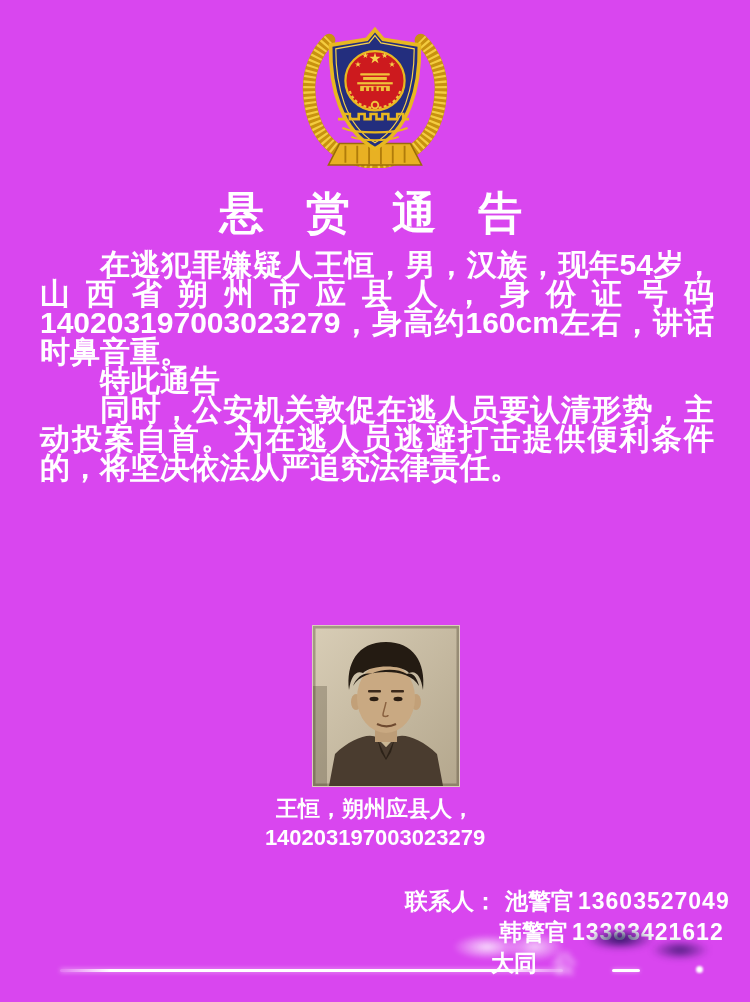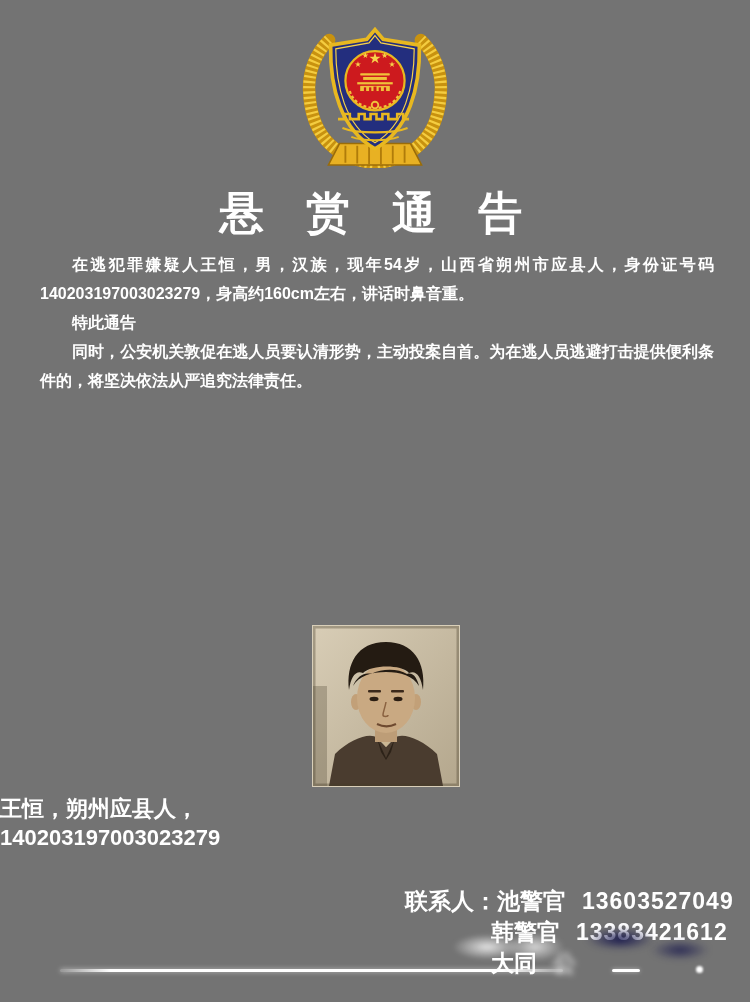--- a/index.html
+++ b/index.html
@@ -1,43 +1,43 @@
 <!DOCTYPE html>
 <html><head>
 <meta charset="utf-8">
 <style>
   html,body{margin:0;padding:0;}
   body{
     width:750px;height:1002px;overflow:hidden;
     font-family:"Liberation Sans","DejaVu Sans",sans-serif;
     background:#1a1aca;color:#ffffff;font-weight:700;
   }
-  .poster{position:relative;width:750px;height:1002px;background:#737373;}
+  .poster{position:relative;width:750px;height:1002px;background:#d946ef;}
 
   .emblem{position:absolute;top:20px;left:50%;transform:translateX(-50%);
     width:148px;height:150px;}
 
   .title{position:absolute;top:184px;left:0;width:100%;text-align:center;
     font-size:44px;font-weight:800;letter-spacing:8px;word-spacing:14px;}
 
   .body-text{position:absolute;top:250px;left:40px;right:36px;
-    font-size:16px;line-height:29px;text-align:justify;}
+    font-size:30px;line-height:29px;text-align:justify;}
   .body-text p{margin:0;text-indent:2em;}
 
   .photo{position:absolute;top:626px;left:313px;width:146px;height:160px;
     outline:1px solid #d9cfb9;}
   .photo svg{display:block;width:100%;height:100%;}
 
-  .caption{position:absolute;top:794px;left:0;width:100%;
+  .caption{position:absolute;top:794px;left:0;width:100%;text-align:center;
     font-size:22px;line-height:29px;}
 
   .contacts{position:absolute;top:886px;left:405px;font-size:23px;line-height:31px;white-space:nowrap;}
   .contact-row{height:31px;}
-  .contact-row .phone{margin-left:16px;letter-spacing:1px;}
-  .contact-row .name{margin-left:0;}
+  .contact-row .phone{margin-left:4px;letter-spacing:1px;}
+  .contact-row .name{margin-left:8px;}
   .indent{padding-left:86px;}
   .redacted{margin-left:16px;filter:blur(3px);opacity:.8;}
 
   .blob{position:absolute;pointer-events:none;}
   .blob-white1{top:934px;left:452px;width:70px;height:26px;border-radius:50%;
     background:radial-gradient(ellipse at center, rgba(255,255,255,.8), rgba(255,255,255,0) 70%);filter:blur(2px);}
   .blob-white2{top:932px;left:505px;width:60px;height:30px;border-radius:50%;
     background:radial-gradient(ellipse at center, rgba(255,255,255,.7), rgba(255,255,255,0) 70%);filter:blur(2px);}
   .blob-dark1{top:928px;left:585px;width:70px;height:22px;border-radius:50%;
     background:radial-gradient(ellipse at center, rgba(8,8,70,.9), rgba(8,8,70,0) 70%);filter:blur(3px);}

